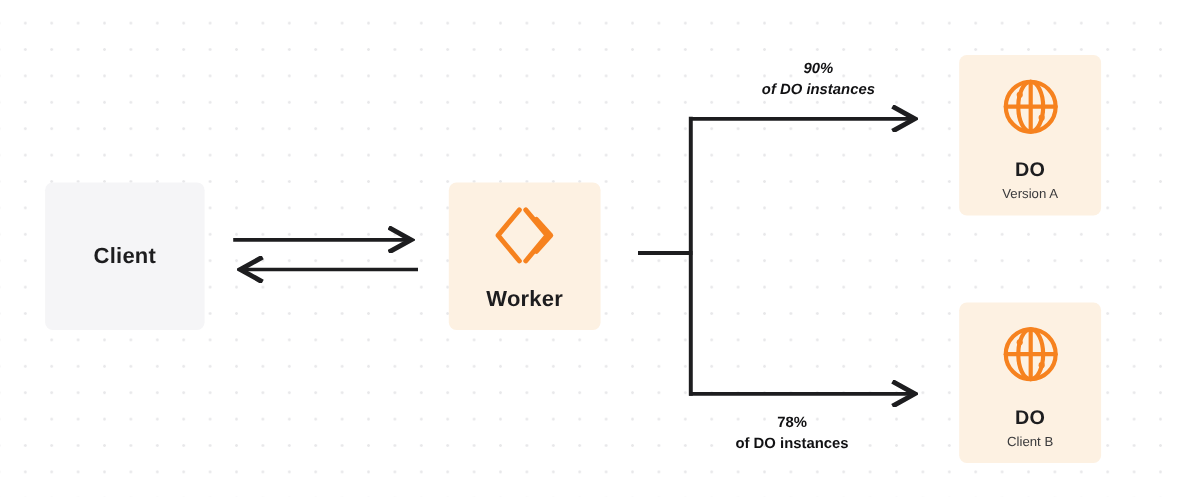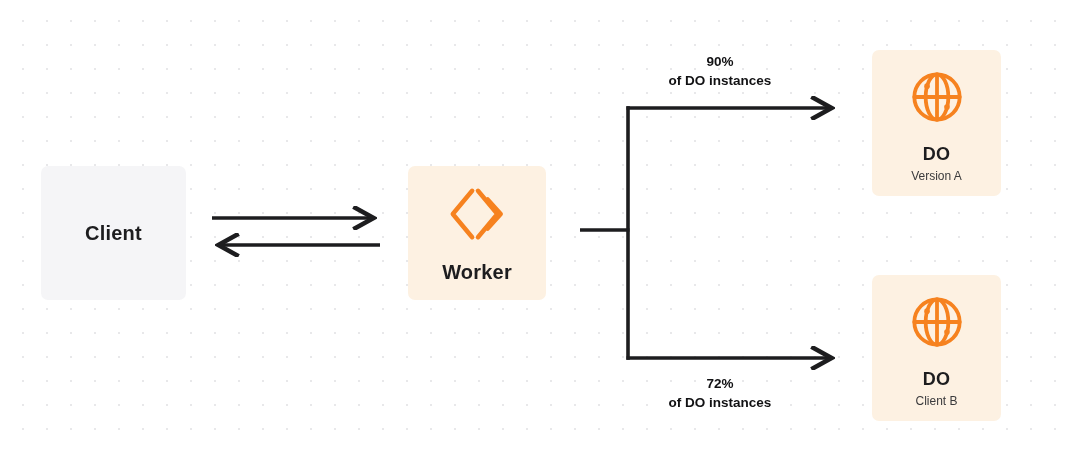--- a/index.html
+++ b/index.html
@@ -90,21 +90,21 @@
   
   .edge-label {
     position: absolute;
     text-align: center;
     color: #111113;
     font-size: 13.5px;
     font-weight: bold;
     line-height: 19px;
     white-space: nowrap;
   }
-  #label-top    { left: 620px; top: 52px;  width: 200px; }
+  #label-top    { left: 644px; top: 52px;  width: 200px; font-style: italic; }
   #label-bottom { left: 620px; top: 374px; width: 200px; }
 
   
   #connectors {
     position: absolute;
     left: 0; top: 0;
     width: 1072px;
     height: 452px;
     pointer-events: none;
   }
@@ -184,17 +184,17 @@
     <span class="node-title">DO</span>
     <span class="node-sub">Client B</span>
   </div>
 
   <div class="edge-label" id="label-top">
     <div>90%</div>
     <div>of DO instances</div>
   </div>
 
   <div class="edge-label" id="label-bottom">
-    <div>72%</div>
+    <div>78%</div>
     <div>of DO instances</div>
   </div>
 
 </div>
 
 </body></html>

